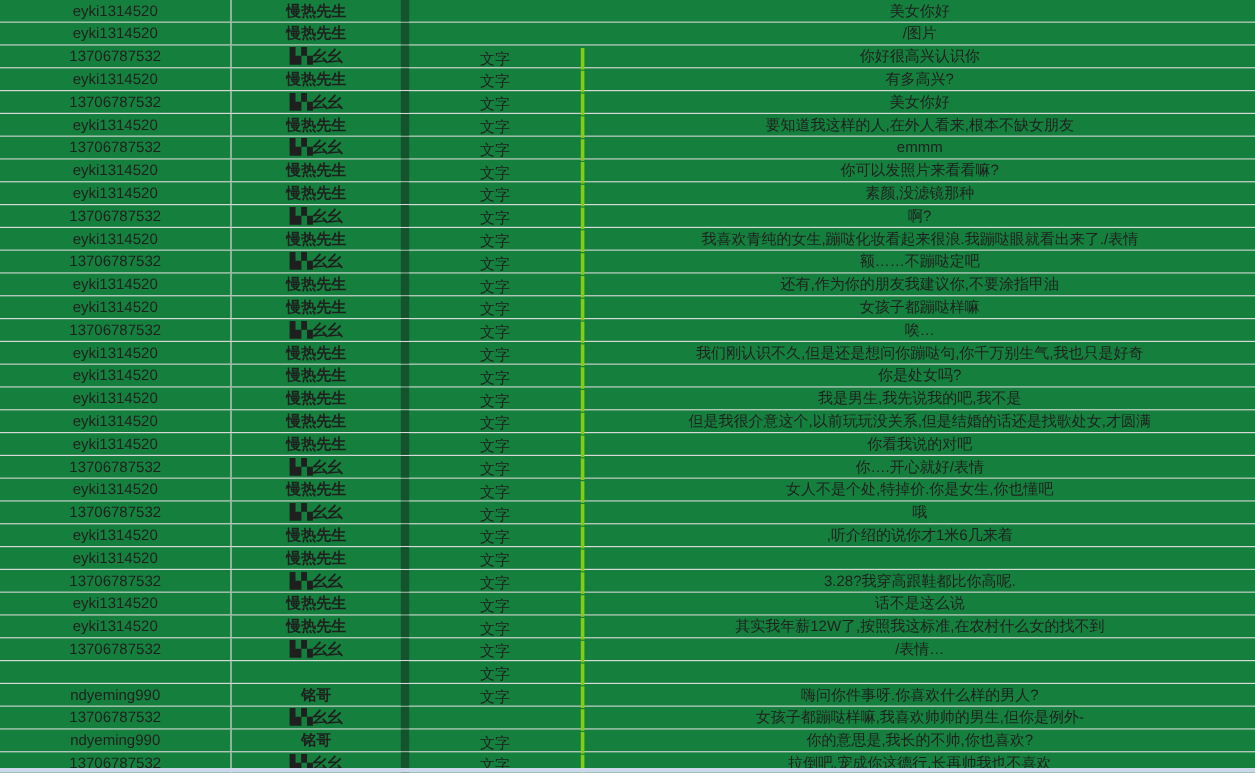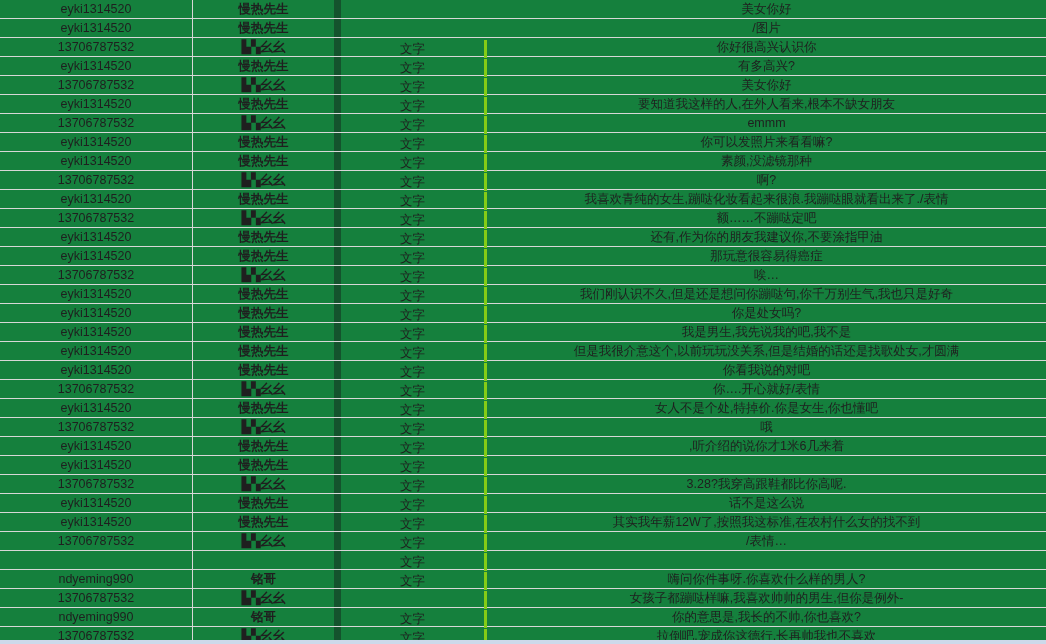--- a/index.html
+++ b/index.html
@@ -129,21 +129,21 @@
     <div class="row">
       <div class="cell c0">eyki1314520</div>
       <div class="cell c1">慢热先生</div>
       <div class="cell c2">文字</div>
       <div class="cell c3">还有,作为你的朋友我建议你,不要涂指甲油</div>
     </div>
     <div class="row">
       <div class="cell c0">eyki1314520</div>
       <div class="cell c1">慢热先生</div>
       <div class="cell c2">文字</div>
-      <div class="cell c3">那玩意很容易得癌症</div>
+      <div class="cell c3">女孩子都蹦哒样嘛</div>
     </div>
     <div class="row">
       <div class="cell c0">13706787532</div>
       <div class="cell c1">▙▚幺幺</div>
       <div class="cell c2">文字</div>
       <div class="cell c3">唉…</div>
     </div>
     <div class="row">
       <div class="cell c0">eyki1314520</div>
       <div class="cell c1">慢热先生</div>

